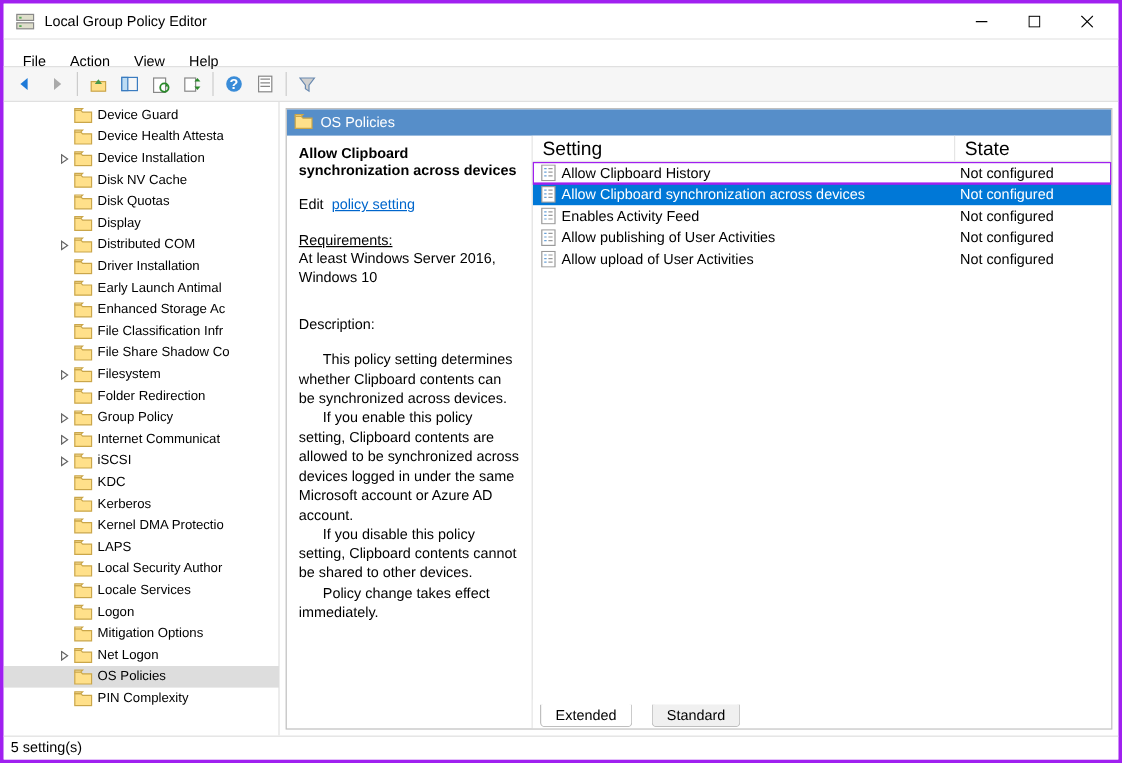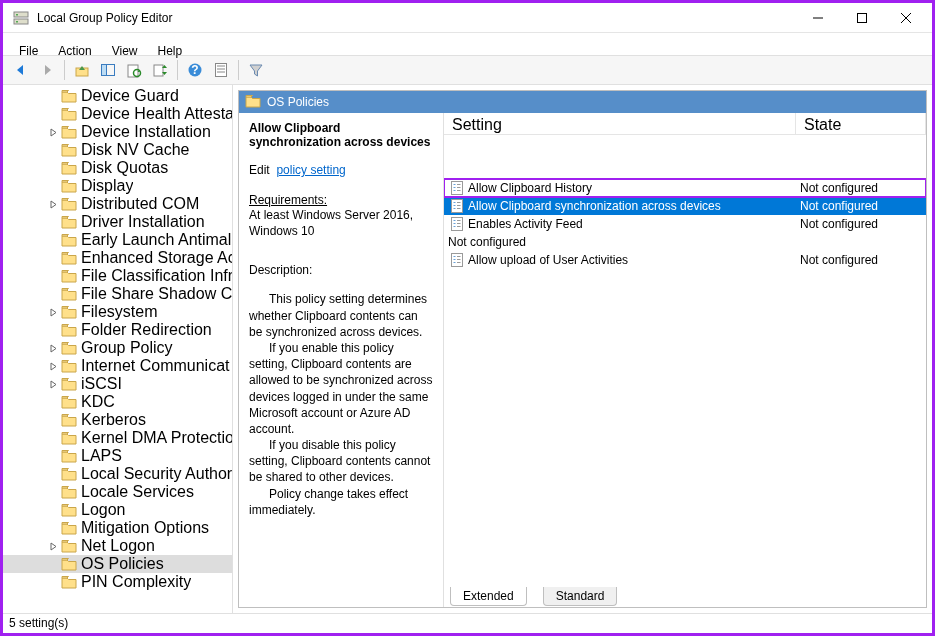--- a/index.html
+++ b/index.html
@@ -22,21 +22,21 @@
 
 
 .main { display: flex; height: 529px; border-bottom: 1px solid #e0e0e0; }
 .tree-pane { width: 230px; border-right: 1px solid #e0e0e0; background: #fff; overflow: hidden; position: relative; display: flex; flex-direction: column; }
 .tree-scroll { flex: 1; overflow-x: auto; overflow-y: hidden; padding-top: 2px; }
 .tree-inner { min-width: 280px; }
 .tree-row { height: 18px; display: flex; align-items: center; padding-left: 58px; white-space: nowrap; cursor: default; position: relative; }
 .tree-expand { position: absolute; left: 44px; width: 12px; height: 12px; display: flex; align-items: center; justify-content: center; color: #666; font-size: 10px; }
 .tree-row.selected { background: #ddd; }
 .folder-ico { width: 16px; height: 14px; margin-right: 4px; flex-shrink: 0; }
-.tree-label { font-size: 16px; color: #000; overflow: hidden; text-overflow: ellipsis; }
+.tree-label { font-size: 11px; color: #000; overflow: hidden; text-overflow: ellipsis; }
 
 
 .detail-pane { flex: 1; display: flex; flex-direction: column; background: #fff; padding: 5px; }
 .detail-inner { flex:1; border:1px solid #bfbfbf; display:flex; flex-direction:column; overflow:hidden; }
 
 .folder-header { height: 22px; background: #568ec9; color: #fff; display: flex; align-items: center; padding: 0 6px; gap: 6px; font-size: 12px; }
 
 .detail-body { flex:1; display:flex; overflow:hidden; }
 .desc-col { width: 205px; padding: 8px 10px; font-size: 12px; color: #000; border-right: 1px solid #e0e0e0; }
 .desc-title { font-weight: 700; margin-bottom: 14px; }
@@ -46,21 +46,21 @@
 .desc-indent { text-indent: 20px; }
 
 .list-col { flex:1; display:flex; flex-direction:column; }
 .list-header { height: 22px; display:flex; background:#fff; border-bottom:1px solid #e5e5e5; }
 .list-header-cell { padding: 3px 8px; font-size:16px; border-right:1px solid #e5e5e5; }
 .list-header-cell.setting { flex:1; }
 .list-header-cell.state { width: 130px; text-align:left; }
 
 .list-rows { flex:1; position: relative; overflow:auto; }
 .list-row { height: 18px; display:flex; align-items:center; cursor:default; }
-.list-row.highlight { outline: 2px solid #a020f0; outline-offset:-1px;margin-top:44px; }
+.list-row.highlight { outline: 2px solid #a020f0; outline-offset:-1px; }
 .list-row.selected { background:#0078d7; color:#fff; }
 .list-cell-setting { flex:1; display:flex; align-items:center; padding-left:6px; gap:4px; }
 .list-cell-state { width:130px; padding-left:4px; }
 .setting-ico { width:14px; height:14px; flex-shrink:0; }
 
 
 .tabs { height: 24px; display:flex; align-items:flex-end; padding-left: 6px; gap:0; background:#fff; }
 .tab { padding: 2px 12px; border:1px solid #bfbfbf; border-top:none; border-radius: 0 0 4px 4px; background:#fff; font-size:12px; margin-right:-1px; cursor:default; position:relative; top:-1px; }
 .tab.inactive { background:#f0f0f0;margin-left:17px; }
 
@@ -490,20 +490,32 @@
                       <line x1="3.5" y1="6.5" x2="5.5" y2="6.5" stroke="#6aa2d8"></line>
                       <line x1="7" y1="6.5" x2="10.5" y2="6.5" stroke="#9a9a9a"></line>
                       <line x1="3.5" y1="9.5" x2="5.5" y2="9.5" stroke="#6aa2d8"></line>
                       <line x1="7" y1="9.5" x2="10.5" y2="9.5" stroke="#9a9a9a"></line>
                     </svg></span>
                   <span>Enables Activity Feed</span>
                 </div>
                 <div class="list-cell-state">Not configured</div>
               </div>
               <div class="list-row">
+                <div class="list-cell-setting">
+                  <span class="setting-ico"><svg width="14" height="14" viewBox="0 0 14 14">
+                      <rect x="1.5" y="0.5" width="11" height="13" fill="#fff" stroke="#9a9a9a"></rect>
+                      <line x1="3.5" y1="3.5" x2="5.5" y2="3.5" stroke="#6aa2d8"></line>
+                      <line x1="7" y1="3.5" x2="10.5" y2="3.5" stroke="#9a9a9a"></line>
+                      <line x1="3.5" y1="6.5" x2="5.5" y2="6.5" stroke="#6aa2d8"></line>
+                      <line x1="7" y1="6.5" x2="10.5" y2="6.5" stroke="#9a9a9a"></line>
+                      <line x1="3.5" y1="9.5" x2="5.5" y2="9.5" stroke="#6aa2d8"></line>
+                      <line x1="7" y1="9.5" x2="10.5" y2="9.5" stroke="#9a9a9a"></line>
+                    </svg></span>
+                  <span>Allow publishing of User Activities</span>
+                </div>
                 <div class="list-cell-state">Not configured</div>
               </div>
               <div class="list-row">
                 <div class="list-cell-setting">
                   <span class="setting-ico"><svg width="14" height="14" viewBox="0 0 14 14">
                       <rect x="1.5" y="0.5" width="11" height="13" fill="#fff" stroke="#9a9a9a"></rect>
                       <line x1="3.5" y1="3.5" x2="5.5" y2="3.5" stroke="#6aa2d8"></line>
                       <line x1="7" y1="3.5" x2="10.5" y2="3.5" stroke="#9a9a9a"></line>
                       <line x1="3.5" y1="6.5" x2="5.5" y2="6.5" stroke="#6aa2d8"></line>
                       <line x1="7" y1="6.5" x2="10.5" y2="6.5" stroke="#9a9a9a"></line>

